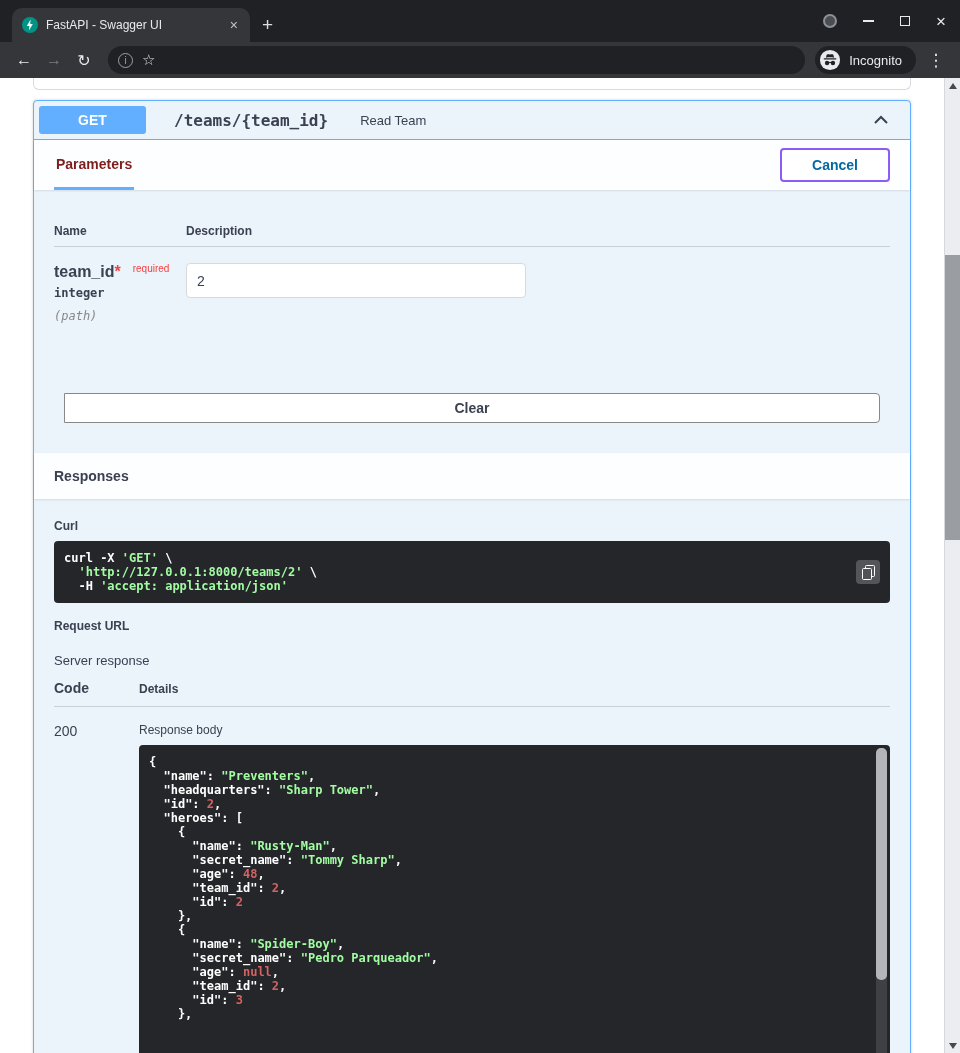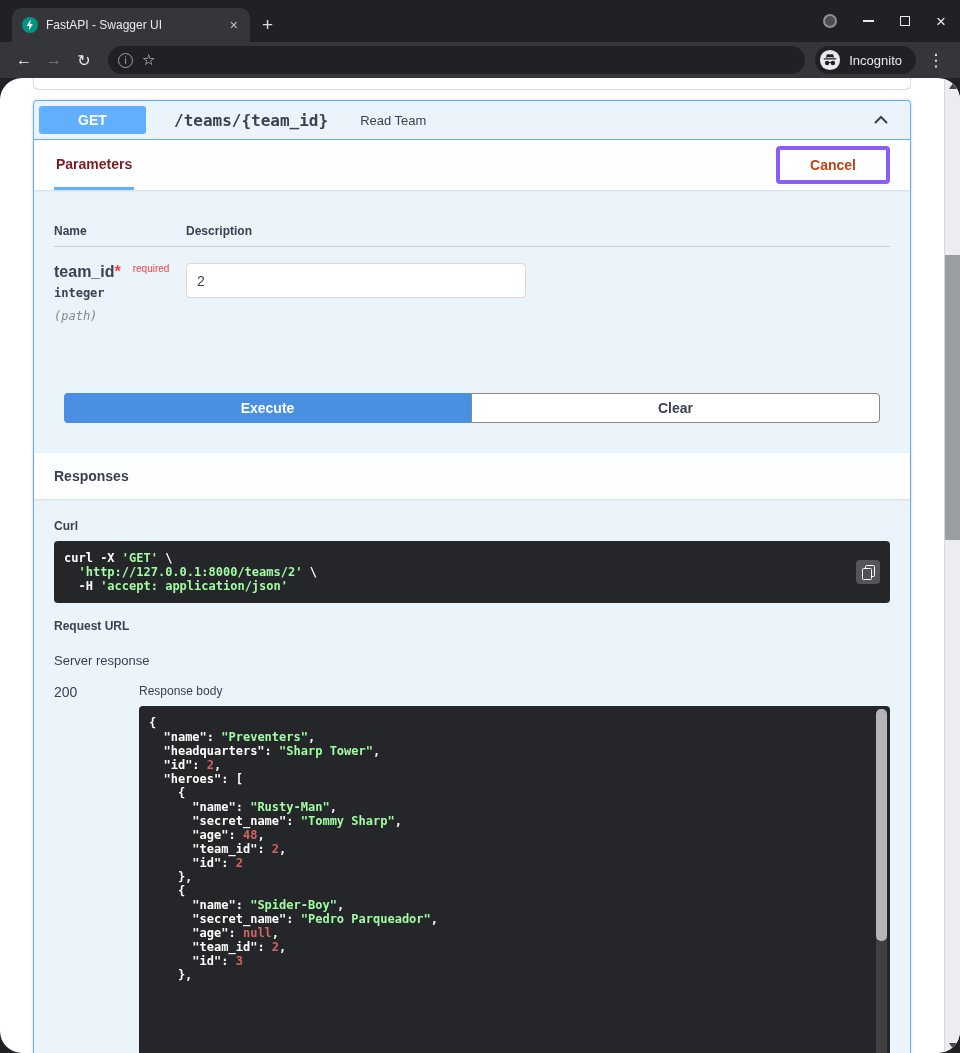--- a/index.html
+++ b/index.html
@@ -28,42 +28,42 @@
                color:#9aa0a6; font-size:10px; display:flex; align-items:center; justify-content:center; }
   .url-text { font-size:13px; color:#e8eaed; flex:1; white-space:nowrap; overflow:hidden; }
   .url-path { color:#c6cacd; }
   .star { font-size:15px; color:#dbdee1; }
   .incog { display:flex; align-items:center; gap:8px; background:#202124; border-radius:14px;
            padding:3px 14px 3px 4px; margin-right:4px; }
   .incog-label { font-size:13px; color:#e8eaed; }
   .menu { font-size:17px; }
 
   
-  .page { position:relative; height:975px; background:#ffffff; overflow:hidden;border-radius:22px; }
+  .page { position:relative; height:975px; background:#ffffff; overflow:hidden; }
   .page-inner { margin-right:16px; height:100%; overflow:hidden; }
 
   .prev-edge { margin:0 33px; height:12px; border:1px solid #d5dbe1; border-top:none;
                border-radius:0 0 6px 6px; }
 
   .opblock { margin:10px 33px 0 33px; border:1px solid #61affe; border-radius:4px;
              background:#ebf3fb; box-shadow:0 0 3px rgba(0,0,0,.19); }
 
   .opblock-header { padding:5px; display:flex; align-items:center; border-bottom:1px solid #61affe; }
   .method-badge { width:107px; padding:6px 0; text-align:center; background:#61affe; color:#fff;
                   font-weight:700; font-size:14px; border-radius:3px; }
   .endpoint-path { font-family:"DejaVu Sans Mono", monospace; font-weight:700; font-size:16px;
                    color:#3b4151; margin-left:28px; }
   .endpoint-summary { font-size:13px; color:#3b4151; margin-left:32px; }
   .chevron { margin-left:auto; margin-right:14px; display:flex; }
 
   .sec-header { background:rgba(255,255,255,.85); display:flex; justify-content:space-between;
                 align-items:center; padding:0 20px; height:50px; box-shadow:0 1px 2px rgba(0,0,0,.1); }
   .tab-param { font-size:14px; font-weight:700; color:#7f1d1d; height:100%; display:flex;
                align-items:center; border-bottom:3px solid #61affe; padding:0 2px; }
-  .cancel-btn { border:4px solid #8b5cf6; color:#c2410c; background:#fff; font-weight:700;
+  .cancel-btn { border:2px solid #8b5cf6; color:#0369a1; background:#fff; font-weight:700;
                 font-size:14px; padding:7px 30px; border-radius:4px; font-family:inherit; }
 
   .params-body { padding:20px; }
   .ptable-head { display:grid; grid-template-columns:132px 1fr; font-size:12px; font-weight:700;
                  color:#3b4151; padding:14px 0 8px; border-bottom:1px solid rgba(59,65,81,.2); }
   .ptable-row { display:grid; grid-template-columns:132px 1fr; padding-top:16px; }
   .param-name { font-size:16px; font-weight:700; color:#3b4151; }
   .req-star { color:#f93e3e; }
   .req-label { color:#f93e3e; font-size:10px; vertical-align:top; margin-left:12px; font-weight:400; }
   .param-type { font-family:"DejaVu Sans Mono", monospace; font-size:12px; font-weight:700;
@@ -211,40 +211,43 @@
             <div class="param-name"><span>team_id</span><span class="req-star">*</span><sup class="req-label">required</sup></div>
             <div class="param-type">integer</div>
             <div class="param-in">(path)</div>
           </div>
           <div>
             <input class="param-input" type="text" value="2" style="">
           </div>
         </div>
 
         <div class="exec-row">
-          <button class="exec-btn">Execute</button>
           <button class="clear-btn">Clear</button>
         </div>
       </div>
 
       <div class="resp-header">
         <span class="resp-title">Responses</span>
       </div>
 
       <div class="resp-body">
         <div class="block-label">Curl</div>
         <pre class="code"><code class="code-lines"><div class="code-line"><span class="tok-b">curl</span><span class="tok-p"> </span><span class="tok-b">-X</span><span class="tok-p"> </span><span class="tok-s">'GET'</span><span class="tok-p"> \</span></div><div class="code-line"><span class="tok-p">  </span><span class="tok-s">'http://127.0.0.1:8000/teams/2'</span><span class="tok-p"> \</span></div><div class="code-line"><span class="tok-p">  </span><span class="tok-b">-H</span><span class="tok-p"> </span><span class="tok-s">'accept: application/json'</span></div></code><button class="copy-btn"><svg width="13" height="15" viewBox="0 0 13 15">
                 <rect x="3.5" y="0.5" width="9" height="11" rx="1" fill="none" stroke="#fff"></rect>
                 <rect x="0.5" y="3.5" width="9" height="11" rx="1" fill="#4f5256" stroke="#fff"></rect>
               </svg></button></pre>
 
         <div class="block-label requrl-label">Request URL</div>
 
         <div class="server-resp-label">Server response</div>
 
+        <div class="rtable-head">
+          <span class="code-header">Code</span>
+          <span class="details-header">Details</span>
+        </div>
 
         <div class="rtable-row">
           <span class="status-code">200</span>
           <div>
             <div class="resp-body-label">Response body</div>
             <pre class="code respjson"><code class="code-lines"><div class="code-line"><span class="tok-p">{</span></div><div class="code-line"><span class="tok-p">  </span><span class="tok-k">"name"</span><span class="tok-p">: </span><span class="tok-s">"Preventers"</span><span class="tok-p">,</span></div><div class="code-line"><span class="tok-p">  </span><span class="tok-k">"headquarters"</span><span class="tok-p">: </span><span class="tok-s">"Sharp Tower"</span><span class="tok-p">,</span></div><div class="code-line"><span class="tok-p">  </span><span class="tok-k">"id"</span><span class="tok-p">: </span><span class="tok-n">2</span><span class="tok-p">,</span></div><div class="code-line"><span class="tok-p">  </span><span class="tok-k">"heroes"</span><span class="tok-p">: [</span></div><div class="code-line"><span class="tok-p">    {</span></div><div class="code-line"><span class="tok-p">      </span><span class="tok-k">"name"</span><span class="tok-p">: </span><span class="tok-s">"Rusty-Man"</span><span class="tok-p">,</span></div><div class="code-line"><span class="tok-p">      </span><span class="tok-k">"secret_name"</span><span class="tok-p">: </span><span class="tok-s">"Tommy Sharp"</span><span class="tok-p">,</span></div><div class="code-line"><span class="tok-p">      </span><span class="tok-k">"age"</span><span class="tok-p">: </span><span class="tok-n">48</span><span class="tok-p">,</span></div><div class="code-line"><span class="tok-p">      </span><span class="tok-k">"team_id"</span><span class="tok-p">: </span><span class="tok-n">2</span><span class="tok-p">,</span></div><div class="code-line"><span class="tok-p">      </span><span class="tok-k">"id"</span><span class="tok-p">: </span><span class="tok-n">2</span></div><div class="code-line"><span class="tok-p">    },</span></div><div class="code-line"><span class="tok-p">    {</span></div><div class="code-line"><span class="tok-p">      </span><span class="tok-k">"name"</span><span class="tok-p">: </span><span class="tok-s">"Spider-Boy"</span><span class="tok-p">,</span></div><div class="code-line"><span class="tok-p">      </span><span class="tok-k">"secret_name"</span><span class="tok-p">: </span><span class="tok-s">"Pedro Parqueador"</span><span class="tok-p">,</span></div><div class="code-line"><span class="tok-p">      </span><span class="tok-k">"age"</span><span class="tok-p">: </span><span class="tok-n">null</span><span class="tok-p">,</span></div><div class="code-line"><span class="tok-p">      </span><span class="tok-k">"team_id"</span><span class="tok-p">: </span><span class="tok-n">2</span><span class="tok-p">,</span></div><div class="code-line"><span class="tok-p">      </span><span class="tok-k">"id"</span><span class="tok-p">: </span><span class="tok-n">3</span></div><div class="code-line"><span class="tok-p">    },</span></div></code><span class="inner-sb"><span class="inner-sb-thumb"></span></span></pre>
           </div>
         </div>
       </div>
 

